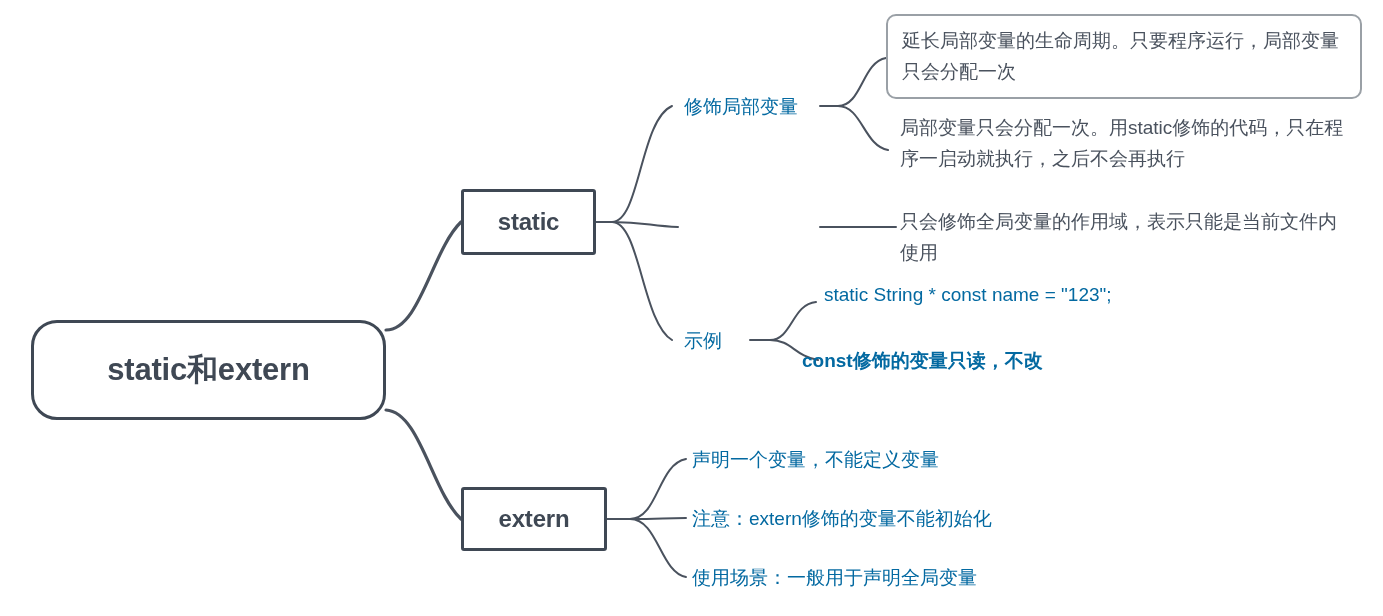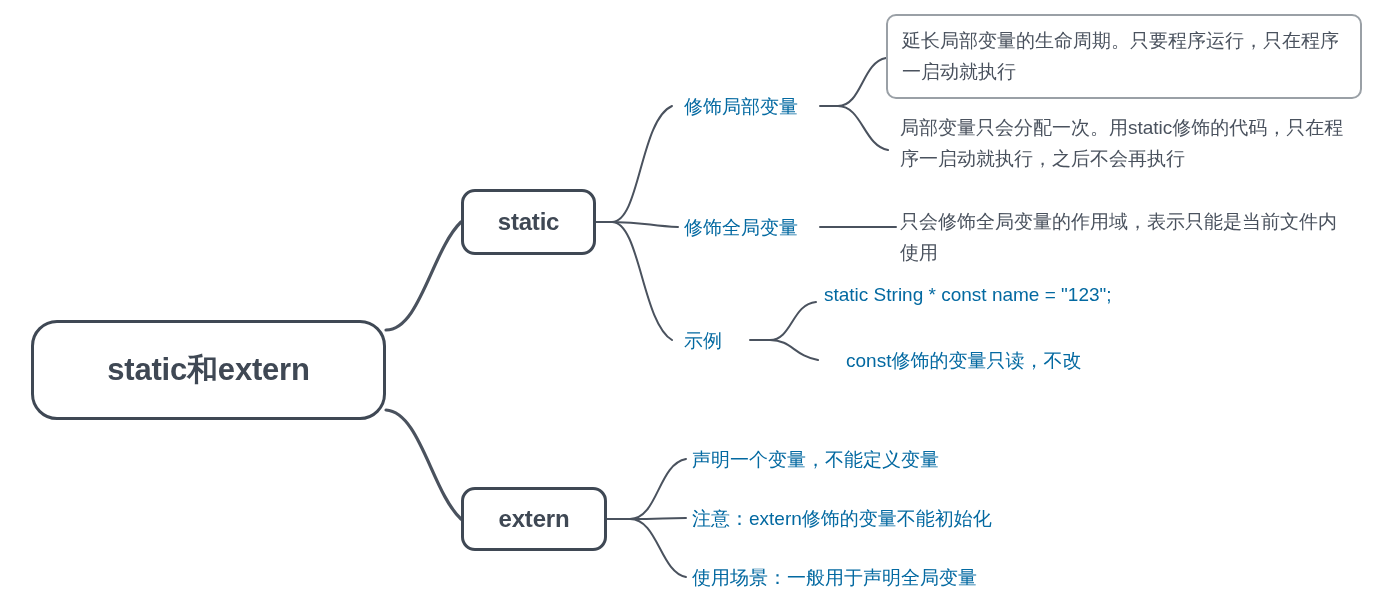--- a/index.html
+++ b/index.html
@@ -26,21 +26,21 @@
     left: 0; top: 0;
     width: 1383px;
     height: 616px;
     pointer-events: none;
   }
   .node {
     position: absolute;
     box-sizing: border-box;
     background: #ffffff;
     border: 3px solid #3f4854;
-    border-radius: 14px;
+    border-radius: 3px;
     display: flex;
     align-items: center;
     justify-content: center;
     font-weight: bold;
     color: #3f4854;
     letter-spacing: -0.2px;
   }
   .node.root {
     left: 31px;
     top: 320px;
@@ -124,33 +124,32 @@
   </svg>
 
   <div class="node root">static和extern</div>
 
   <div class="node level1 static-node">static</div>
 
   <div class="node level1 extern-node">extern</div>
 
   <div class="leaf" style="left:684px; top:92px;">修饰局部变量</div>
 
-  <div class="leaf" style="left:684px; top:213px;">修饰全局变量</div>
 
   <div class="leaf" style="left:684px; top:326px;">示例</div>
 
-  <div class="boxed" style="left:886px; top:14px; width:476px;">延长局部变量的生命周期。只要程序运行，只在程序一启动就执行</div>
+  <div class="boxed" style="left:886px; top:14px; width:476px;">延长局部变量的生命周期。只要程序运行，局部变量只会分配一次</div>
 
   <div class="plain-multiline" style="left:900px; top:112px; width:455px;">局部变量只会分配一次。用static修饰的代码，只在程序一启动就执行，之后不会再执行</div>
 
   <div class="plain-multiline" style="left:900px; top:206px; width:452px;">只会修饰全局变量的作用域，表示只能是当前文件内使用</div>
 
   <div class="leaf" style="left:824px; top:280px;">static String * const name = "123";</div>
 
-  <div class="leaf" style="left:846px; top:346px;">const修饰的变量只读，不改</div>
+  <div class="leaf" style="left:802px; top:346px;font-weight:bold;">const修饰的变量只读，不改</div>
 
   <div class="leaf" style="left:692px; top:445px;text-align:center;">声明一个变量，不能定义变量</div>
 
   <div class="leaf" style="left:692px; top:504px;">注意：extern修饰的变量不能初始化</div>
 
   <div class="leaf" style="left:692px; top:563px;">使用场景：一般用于声明全局变量</div>
 
 </div>
 
 </body></html>

